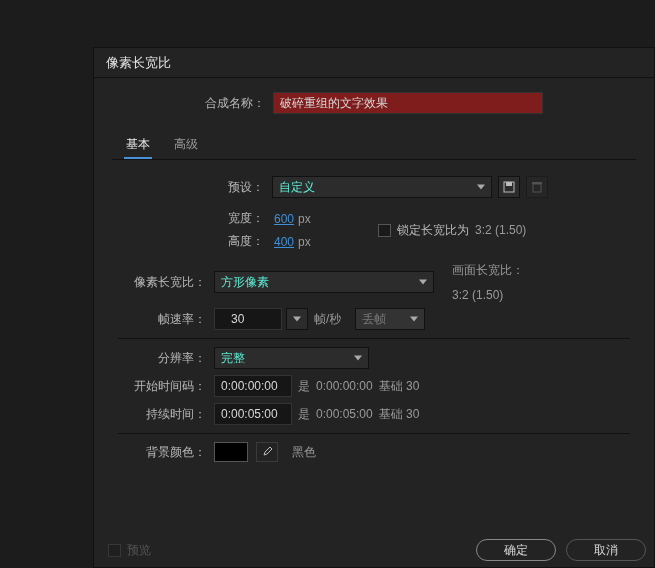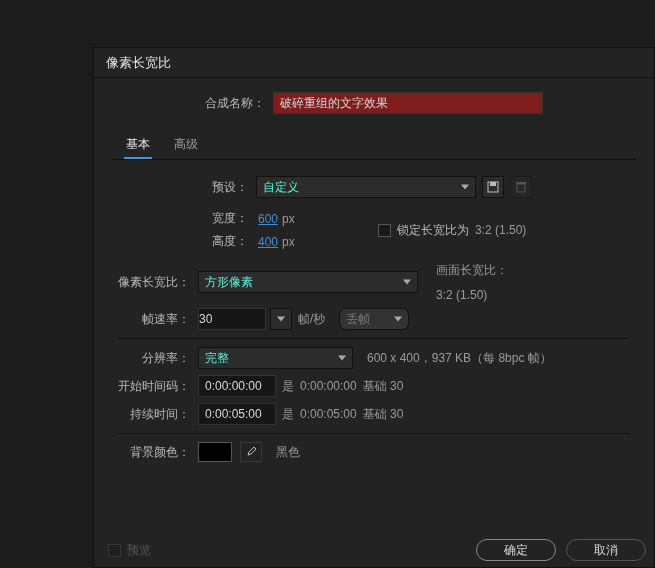--- a/index.html
+++ b/index.html
@@ -29,21 +29,21 @@
     color: #e8e8e8;
     font-size: 13px;
     border-bottom: 1px solid #111;
   }
   .content {
     padding: 10px 18px 0 18px;
   }
   .row {
     display: flex;
     align-items: center;
-    margin: 6px 0;
+    margin: 6px 16px;
   }
   .label {
     width: 80px;
     text-align: right;
     padding-right: 8px;
     color: #b8b8b8;
     flex-shrink: 0;
   }
   .input-text {
     background: #7f1d1d;
@@ -80,21 +80,21 @@
     height: 22px;
     padding: 0 22px 0 6px;
     font-size: 12px;
     position: relative;
     display: inline-flex;
     align-items: center;
     cursor: pointer;
   }
   .select.wide { width: 220px; }
   .select.med  { width: 155px; }
-  .select.tiny { width: 70px; background:#333; color:#777;border-radius:7px;}
+  .select.tiny { width: 70px; background:#333; color:#777;}
   .select::after {
     content: "";
     position: absolute;
     right: 6px; top: 50%;
     width: 0; height: 0;
     border-left: 4px solid transparent;
     border-right: 4px solid transparent;
     border-top: 5px solid #aaa;
     transform: translateY(-50%);
   }
@@ -154,21 +154,21 @@
     display:inline-flex; align-items:center; justify-content:center;
     margin-left:10px;
     color:#d8d8d8;
     cursor:pointer;
   }
   .btn.primary { border-color:#888; }
   .disabled-text { color:#555; }
   .hr { border-top:1px solid #111; margin:8px 0; }
   .mini-input{
     background:#161616; border:1px solid #333; color:#d8d8d8;
-    height:22px; width:68px; padding:0 0; font-size:12px;
+    height:22px; width:68px; padding:0 16px; font-size:12px;
   }
   .time-input{
     background:#161616; border:1px solid #333; color:#d8d8d8;
     height:22px; width:78px; padding:0 6px; font-size:12px;
   }
   .indent { padding-left: 90px; }
   svg { display:block; }
 </style>
 </head>
 <body>
@@ -250,21 +250,20 @@
           </div>
       </div>
 
       <div class="hr"></div>
 
       <div class="row">
         <span class="label">分辨率：</span>
         <div class="select med">
             <span>完整</span>
           </div>
-        <span class="side-text" style="margin-left:14px">600 x 400，937 KB（每 8bpc 帧）</span>
       </div>
 
       <div class="row">
         <span class="label">开始时间码：</span>
         <input class="time-input" value="0:00:00:00" style="">
         <span class="side-text">是</span>
         <span class="side-text">0:00:00:00</span>
         <span class="side-text">基础 30</span>
       </div>
 

